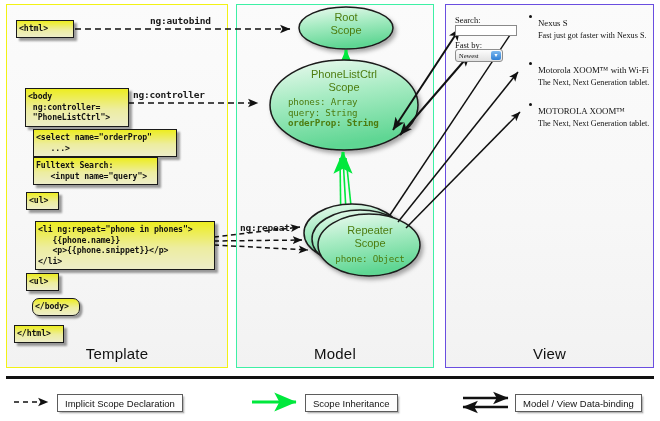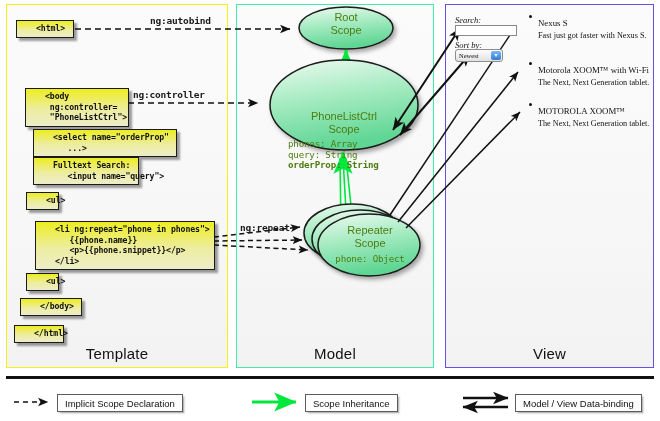--- a/index.html
+++ b/index.html
@@ -48,21 +48,21 @@
   .code-box {
     position: absolute;
     background: linear-gradient(180deg,#eded20 0%, #ededa0 55%, #ededc8 100%);
     border: 1.6px solid #1a1a1a;
     box-shadow: 2.5px 2.5px 2px rgba(0,0,0,.38);
     font-family: "DejaVu Sans Mono", monospace;
     font-size: 8.2px;
     font-weight: bold;
     line-height: 10.5px;
     color: #111;
-    padding: 2px 5px 3px 19px;
+    padding: 2px 5px 3px 2px;
     white-space: pre;
     box-sizing: border-box;
     letter-spacing: -0.1px;
   }
 
   
   .conn-label {
     position: absolute;
     font-family: "DejaVu Sans Mono", monospace;
     font-size: 9.5px;
@@ -92,21 +92,20 @@
     letter-spacing: -0.2px;
   }
 
   
   .view-label {
     position: absolute;
     font-family: "Liberation Serif", serif;
     font-size: 8.5px;
     color: #111;
     white-space: nowrap;
-    font-style: italic;
   }
   .view-input {
     position: absolute;
     background: #fff;
     border: 1px solid #8a8a8a;
     box-sizing: border-box;
   }
   .view-select {
     position: absolute;
     box-sizing: border-box;
@@ -278,65 +277,65 @@
 
   <div class="code-box" style="left:16px;  top:20px;  width:58px;">&lt;html&gt;</div>
 
   <div class="code-box" style="left:25px;  top:88px;  width:104px;">&lt;body
  ng:controller=
  "PhoneListCtrl"&gt;</div>
 
   <div class="code-box" style="left:33px;  top:129px; width:144px;">&lt;select name="orderProp"
    ...&gt;</div>
 
-  <div class="code-box" style="left:33px;  top:157px; width:106px;">Fulltext Search:
+  <div class="code-box" style="left:33px;  top:157px; width:125px;">Fulltext Search:
    &lt;input name="query"&gt;</div>
 
   <div class="code-box" style="left:26px;  top:192px; width:33px;">&lt;ul&gt;</div>
 
   <div class="code-box" style="left:35px;  top:221px; width:180px;">&lt;li ng:repeat="phone in phones"&gt;
    {{phone.name}}
    &lt;p&gt;{{phone.snippet}}&lt;/p&gt;
 &lt;/li&gt;</div>
 
   <div class="code-box" style="left:26px;  top:273px; width:33px;">&lt;ul&gt;</div>
 
-  <div class="code-box" style="left:20px;  top:298px; width:62px;">&lt;/body&gt;</div>
+  <div class="code-box" style="left:32px;  top:298px; width:48px;border-radius:7px;">&lt;/body&gt;</div>
 
   <div class="code-box" style="left:14px;  top:325px; width:50px;">&lt;/html&gt;</div>
 
   <div class="conn-label" style="left:150px; top:15px;">ng:autobind</div>
   <div class="conn-label" style="left:133px; top:89px;">ng:controller</div>
   <div class="conn-label" style="left:240px; top:222px;">ng:repeat</div>
 
   <div class="scope-text" style="left:300px; top:11px; width:92px;">
     <div class="scope-title">Root</div>
     <div class="scope-title">Scope</div>
   </div>
 
-  <div class="scope-text" style="left:284px; top:68px; width:120px;margin-top:42px;">
+  <div class="scope-text" style="left:284px; top:68px; width:120px;">
     <div class="scope-title">PhoneListCtrl</div>
     <div class="scope-title">Scope</div>
     <div class="scope-props" style="margin-top:4px; padding-left:4px;">
       <div>phones: Array</div>
       <div>query: String</div>
       <div style="font-weight:bold;">orderProp: String</div>
     </div>
   </div>
 
   <div class="scope-text" style="left:320px; top:224px; width:100px;">
     <div class="scope-title">Repeater</div>
     <div class="scope-title">Scope</div>
     <div class="scope-props" style="margin-top:5px; text-align:center;">phone: Object</div>
   </div>
 
   <div class="view-label" style="left:455px; top:15px;">Search:</div>
   <input class="view-input" style="left: 455px; top: 25px; width: 62px; height: 11px;" value="">
 
-  <div class="view-label" style="left:455px; top:40px;">Sort by:</div>
+  <div class="view-label" style="left:455px; top:40px;">Fast by:</div>
   <div class="view-select" style="left:455px; top:49px; width:48px; height:13px;">
     <span>Newest</span>
     <span class="select-btn">▾</span>
   </div>
 
   <div class="phone-item" style="left:538px; top:12px;">
     <span class="phone-bullet"></span>
     <span class="phone-name">Nexus S</span>
   </div>
   <div class="phone-snippet" style="left:538px; top:31px;">Fast just got faster with Nexus S.</div>

